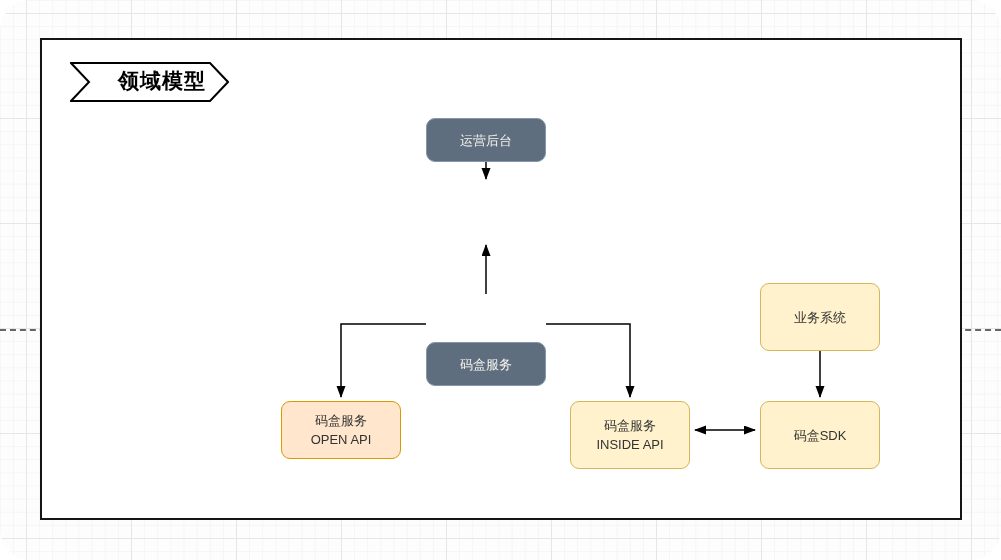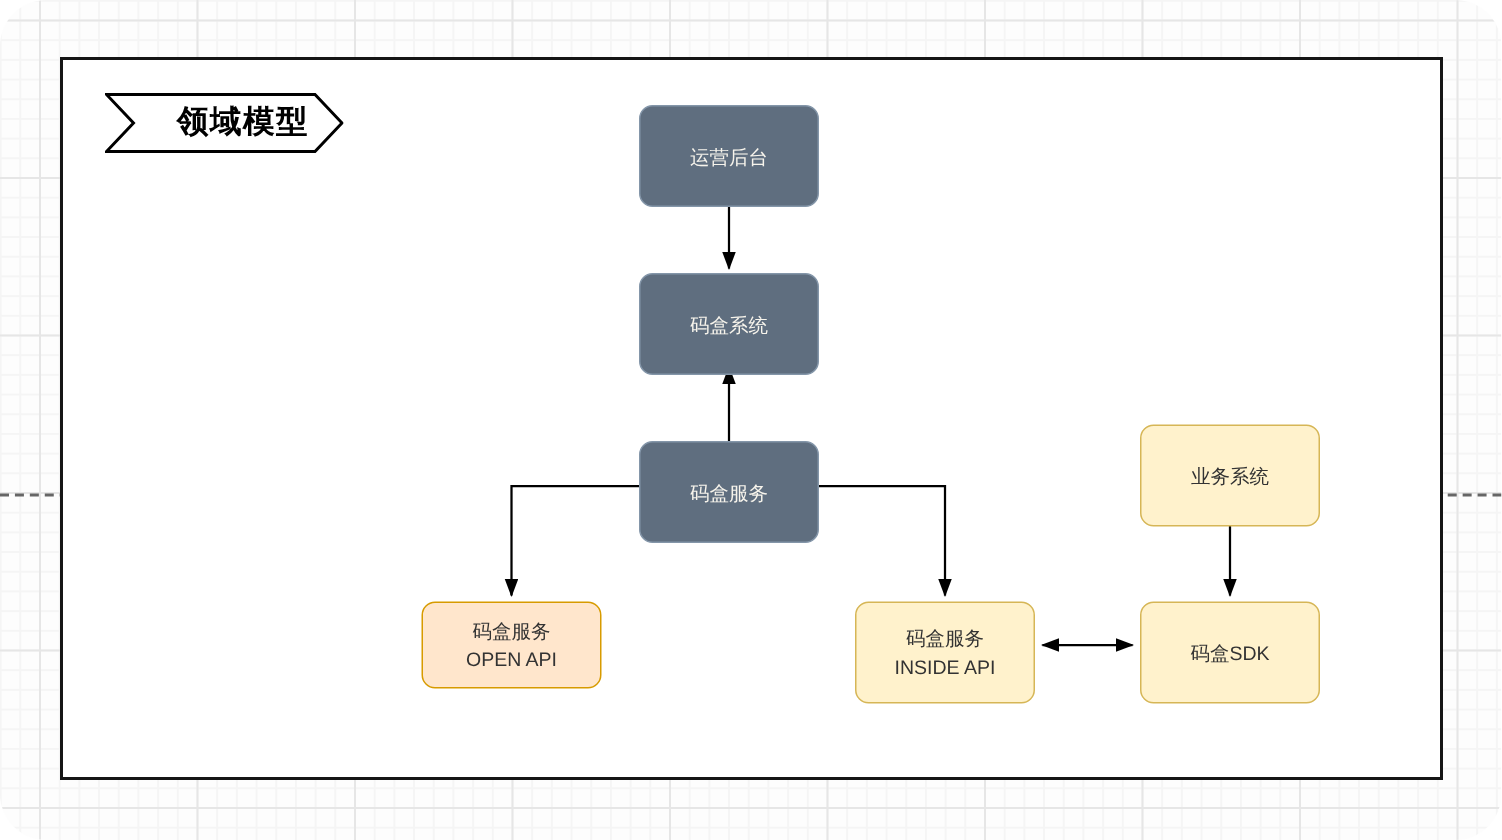--- a/index.html
+++ b/index.html
@@ -41,21 +41,21 @@
     display:flex; align-items:center; justify-content:center;
     font-size:21px; font-weight:bold; color:#000; letter-spacing:1px;
   }
 
   
   .node {
     position:absolute; width:120px;
     display:flex; flex-direction:column; align-items:center; justify-content:center;
     border-radius:9px; font-size:13px; line-height:19px; text-align:center;
   }
-  .node.dark   { height:68px; background:#5f6e7f; border:1.5px solid #8496a9; color:#f7f4ec; }
+  .node.dark   { height:44px; background:#5f6e7f; border:1.5px solid #8496a9; color:#f7f4ec;margin-top:48px; }
   .node.yellow { height:68px; background:#fff2cc; border:1.5px solid #d6b656; color:#333; }
   .node.orange { height:58px; background:#ffe6cc; border:1.5px solid #d79b00; color:#333; }
   .node span { display:block; }
 </style>
 </head>
 <body>
 
 <div class="stage">
 
   <div class="guide-line"></div>
@@ -80,23 +80,20 @@
       <svg width="159" height="40" viewBox="0 0 159 40">
         <polygon points="1,1 140,1 158,20 140,39 1,39 19,20" fill="#ffffff" stroke="#000000" stroke-width="2"></polygon>
       </svg>
       <span class="banner-text">领域模型</span>
     </div>
 
     <div class="node dark" style="left:384px; top:30px">
       <span>运营后台</span>
     </div>
 
-    <div class="node dark" style="left:384px; top:142px">
-      <span>码盒系统</span>
-    </div>
 
     <div class="node dark" style="left:384px; top:254px">
       <span>码盒服务</span>
     </div>
 
     <div class="node yellow" style="left:718px; top:243px">
       <span>业务系统</span>
     </div>
 
     <div class="node orange" style="left:239px; top:361px">

